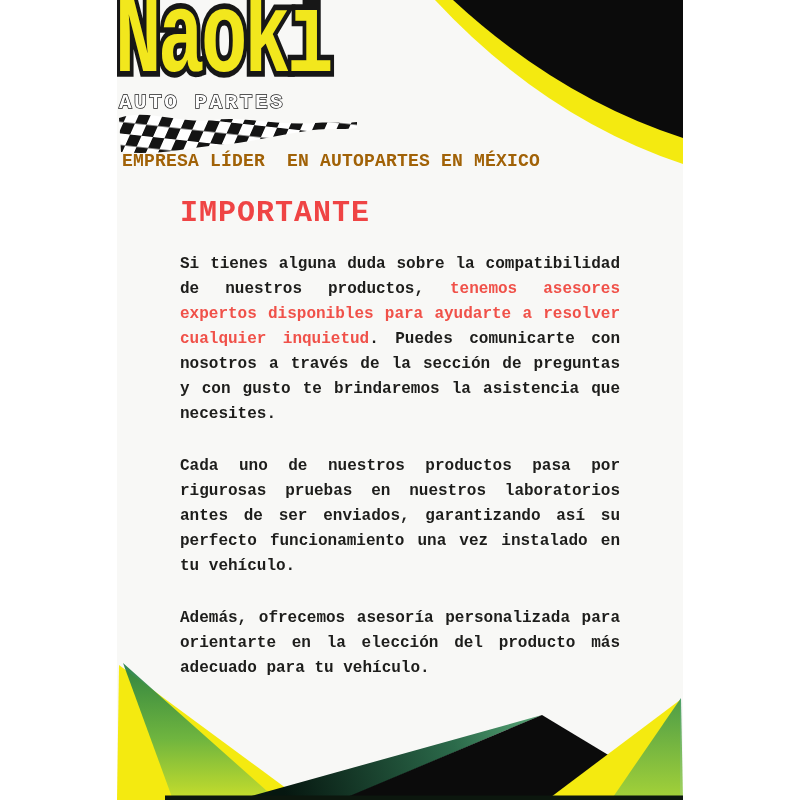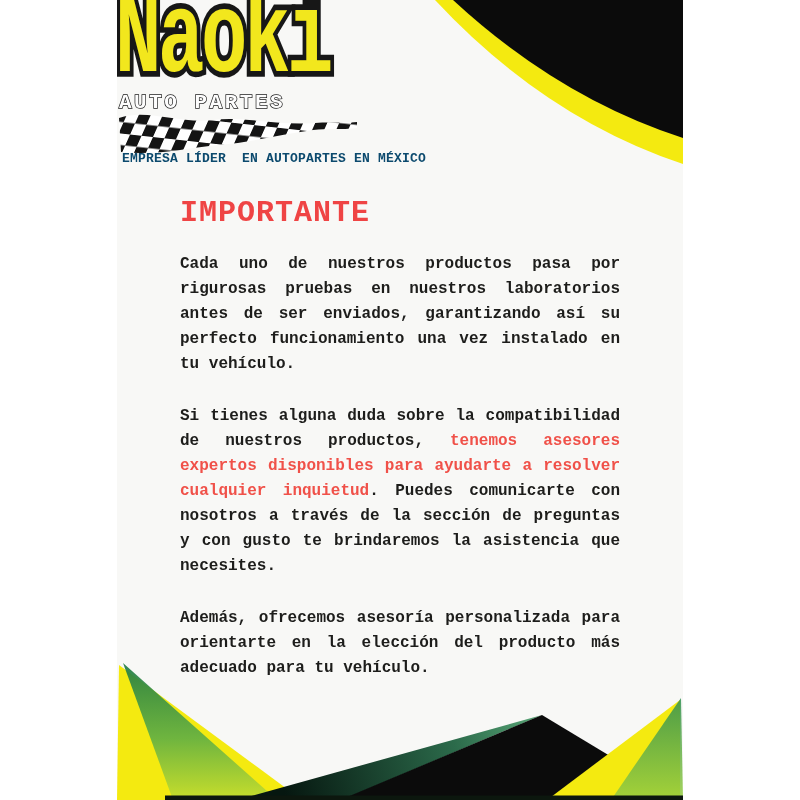--- a/index.html
+++ b/index.html
@@ -29,22 +29,22 @@
     position:absolute;top:92px;left:2px;
     font-size:21px;font-weight:bold;letter-spacing:2.5px;line-height:1;
     color:#fdfdfd;
     -webkit-text-stroke:1.4px #191919;
     paint-order:stroke fill;
     white-space:nowrap;
   }
   .flag{position:absolute;top:110px;left:0;width:242px;height:50px;display:block;}
   .tagline{
     position:absolute;top:151px;left:5px;
-    font-size:13px;font-weight:bold;line-height:1.2;letter-spacing:0.2px;
-    color:#0c4a6e;white-space:pre;
+    font-size:18px;font-weight:bold;line-height:1.2;letter-spacing:0.2px;
+    color:#a16207;white-space:pre;
   }
 
   .content{position:absolute;top:198px;left:63px;width:440px;}
   .content h1{
     margin:0 0 24px 0;font-size:30px;font-weight:bold;letter-spacing:1px;
     color:#ef4444;line-height:1;
   }
   .content p{
     margin:0 0 27px 0;
     font-size:16px;font-weight:bold;line-height:25px;
@@ -76,22 +76,22 @@
           </pattern>
         </defs>
         <path fill="url(#chk)" d="M2,8 C30,-2 62,14 96,10 C128,6 160,16 198,13 C214,11.5 228,13.5 240,12
                  L240,18 C224,20 210,18 196,20 C166,24 136,32 102,35 C70,38 38,46 4,42 Z"></path>
       </svg>
       <div class="tagline">EMPRESA LÍDER  EN AUTOPARTES EN MÉXICO</div>
     </header>
 
     <main class="content">
       <h1>IMPORTANTE</h1>
+      <p><span>Si tienes alguna duda sobre la compatibilidad de nuestros productos, </span><span class="hl">tenemos asesores expertos disponibles para ayudarte a resolver cualquier inquietud</span><span>. Puedes comunicarte con nosotros a través de la sección de preguntas y con gusto te brindaremos la asistencia que necesites.</span></p>
       <p>Cada uno de nuestros productos pasa por rigurosas pruebas en nuestros laboratorios antes de ser enviados, garantizando así su perfecto funcionamiento una vez instalado en tu vehículo.</p>
-      <p><span>Si tienes alguna duda sobre la compatibilidad de nuestros productos, </span><span class="hl">tenemos asesores expertos disponibles para ayudarte a resolver cualquier inquietud</span><span>. Puedes comunicarte con nosotros a través de la sección de preguntas y con gusto te brindaremos la asistencia que necesites.</span></p>
       <p>Además, ofrecemos asesoría personalizada para orientarte en la elección del producto más adecuado para tu vehículo.</p>
     </main>
 
     <svg class="bottom-deco" viewBox="0 0 566 140" preserveAspectRatio="none" aria-hidden="true">
       <defs>
         <linearGradient id="lgrad" x1="0" y1="0" x2="0" y2="1">
           <stop offset="0" stop-color="#1f7a45"></stop>
           <stop offset="0.55" stop-color="#63b043"></stop>
           <stop offset="1" stop-color="#c3dd2e"></stop>
         </linearGradient>

